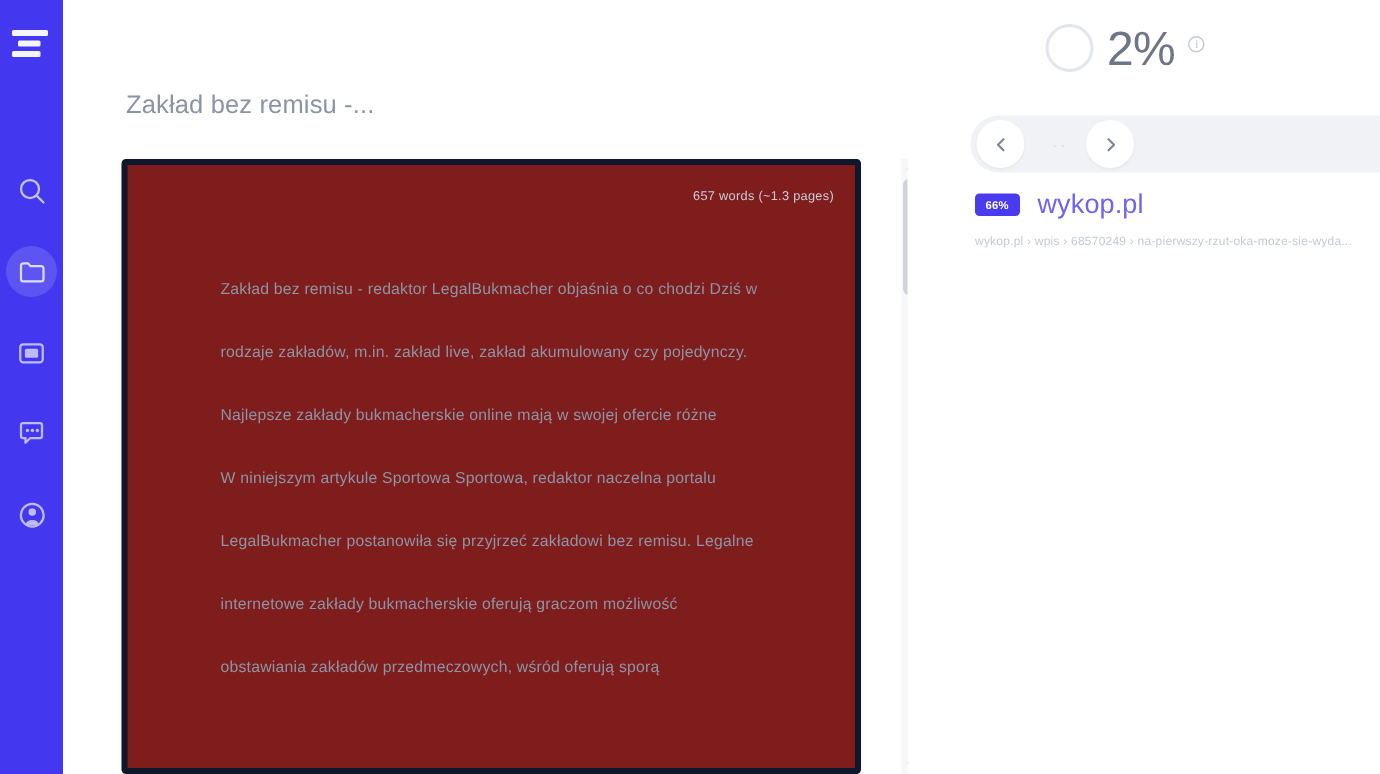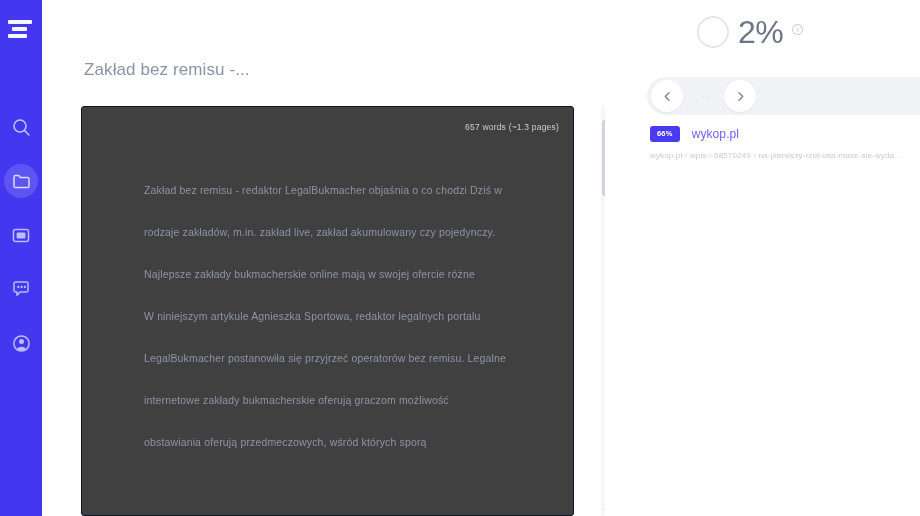--- a/index.html
+++ b/index.html
@@ -125,22 +125,22 @@
     margin-top: 8px;
     font-family: "Liberation Serif", serif;
   }
 
   
   #doc-card {
     position: absolute;
     left: 39px; top: 106px;
     width: 493px;
     height: 410px;
-    background: #404040;
-    border: 1px solid #0f172a;
+    background: #7f1d1d;
+    border: 4px solid #0f172a;
     border-radius: 3px;
     box-shadow: 0 1px 4px rgba(40,50,90,0.05);
     overflow: hidden;
   }
 
   #word-count {
     position: absolute;
     right: 14px; top: 15px;
     font-size: 8.5px;
     color: #c9ced9;
@@ -240,21 +240,21 @@
     background: #4a3bf0;
     color: #ffffff;
     font-size: 7.5px;
     font-weight: bold;
     padding: 4px 7px;
     border-radius: 3px;
     letter-spacing: .2px;
     line-height: 1;
   }
   #result-link {
-    font-size: 12px;
+    font-size: 18px;
     color: #6f63f2;
     letter-spacing: .1px;
     cursor: pointer;
   }
   #result-url {
     margin-top: 9px;
     font-size: 8px;
     color: #c5cad5;
     letter-spacing: .15px;
     white-space: nowrap;
@@ -341,24 +341,24 @@
     </div>
 
     <div id="doc-card">
 
       <div id="word-count">657 words (~1.3 pages)</div>
 
       <div id="doc-body">
         <div class="doc-line">Zakład bez remisu - redaktor LegalBukmacher objaśnia o co chodzi Dziś w</div>
         <div class="doc-line">rodzaje zakładów, m.in. zakład live, zakład akumulowany czy pojedynczy.</div>
         <div class="doc-line">Najlepsze zakłady bukmacherskie online mają w swojej ofercie różne</div>
-        <div class="doc-line">W niniejszym artykule Agnieszka Sportowa, redaktor legalnych portalu</div>
-        <div class="doc-line">LegalBukmacher postanowiła się przyjrzeć operatorów bez remisu. Legalne</div>
+        <div class="doc-line">W niniejszym artykule Sportowa Sportowa, redaktor naczelna portalu</div>
+        <div class="doc-line">LegalBukmacher postanowiła się przyjrzeć zakładowi bez remisu. Legalne</div>
         <div class="doc-line">internetowe zakłady bukmacherskie oferują graczom możliwość</div>
-        <div class="doc-line">obstawiania oferują przedmeczowych, wśród których sporą</div>
+        <div class="doc-line">obstawiania zakładów przedmeczowych, wśród oferują sporą</div>
       </div>
 
     </div>
 
     <div id="doc-scrollbar">
       <div id="doc-scroll-up">▲</div>
       <div id="doc-scroll-thumb"></div>
       <div id="doc-scroll-down">▼</div>
     </div>
 

